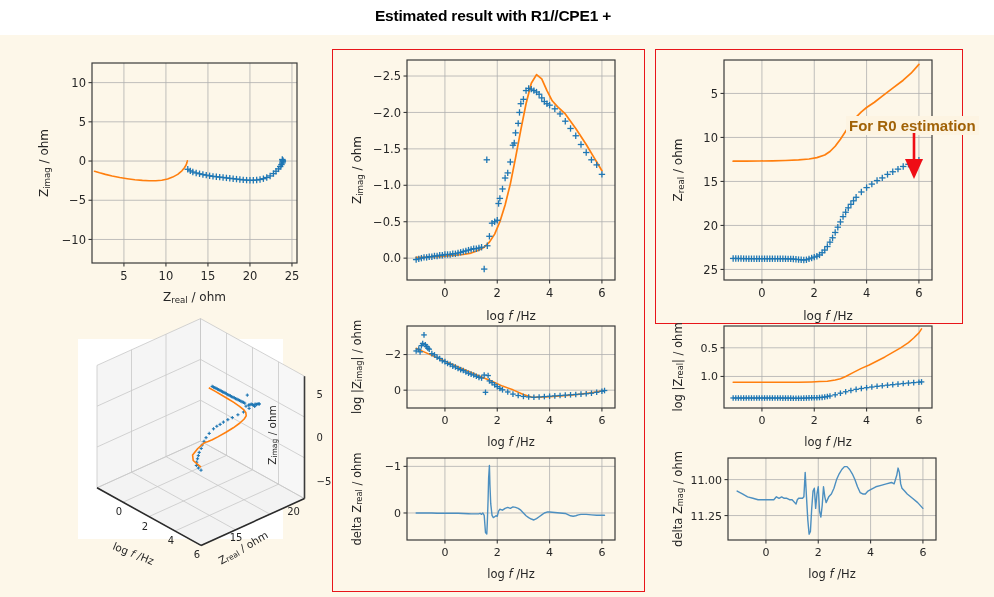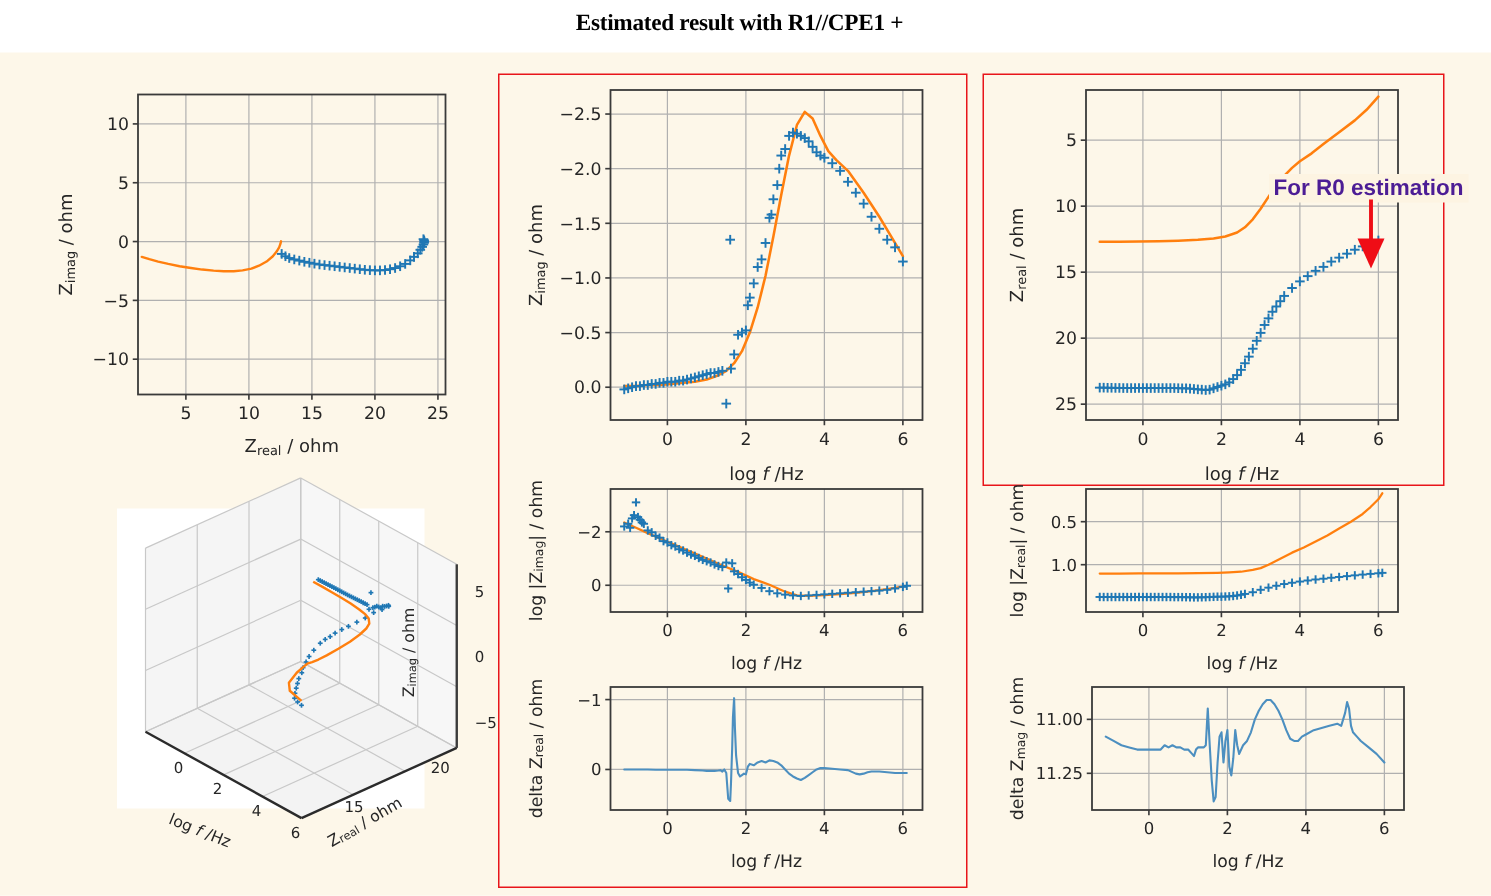--- a/index.html
+++ b/index.html
@@ -8,33 +8,33 @@
     background:#ffffff;
     font-family:"DejaVu Sans", sans-serif;
     overflow:hidden;
     position:relative;
   }
   #root{position:absolute;left:0;top:0;width:994px;height:597px;}
   .cream-bg{position:absolute;left:0;top:35px;width:994px;height:562px;background:#fdf7e9;}
   .title{
     position:absolute;left:258px;top:6px;width:470px;
     text-align:center;
-    font-family:Liberation Serif, serif;
+    font-family:Liberation Sans, sans-serif;
     font-weight:bold;font-size:15.5px;line-height:20px;color:#000;
     letter-spacing:-0.2px;
   }
   .redbox{position:absolute;border:1.6px solid #e8151a;box-sizing:border-box;}
   #redbox-mid{left:332px;top:49px;width:313px;height:543px;}
   #redbox-right{left:655px;top:49px;width:308px;height:275px;}
   .panel{position:absolute;}
   svg{display:block;overflow:visible;}
   .ann-text{
     position:absolute;left:846px;top:116px;
     font-family:"Liberation Sans", sans-serif;
-    font-weight:bold;font-size:15px;color:#4c1d95;
+    font-weight:bold;font-size:15px;color:#a16207;
     background:#fdf4e2;padding:1px 3px;white-space:nowrap;
   }
   text{font-family:"DejaVu Sans", sans-serif;fill:#262626;}
 </style>
 </head>
 <body>
 
 <div id="root">
   <div class="cream-bg"></div>
 

